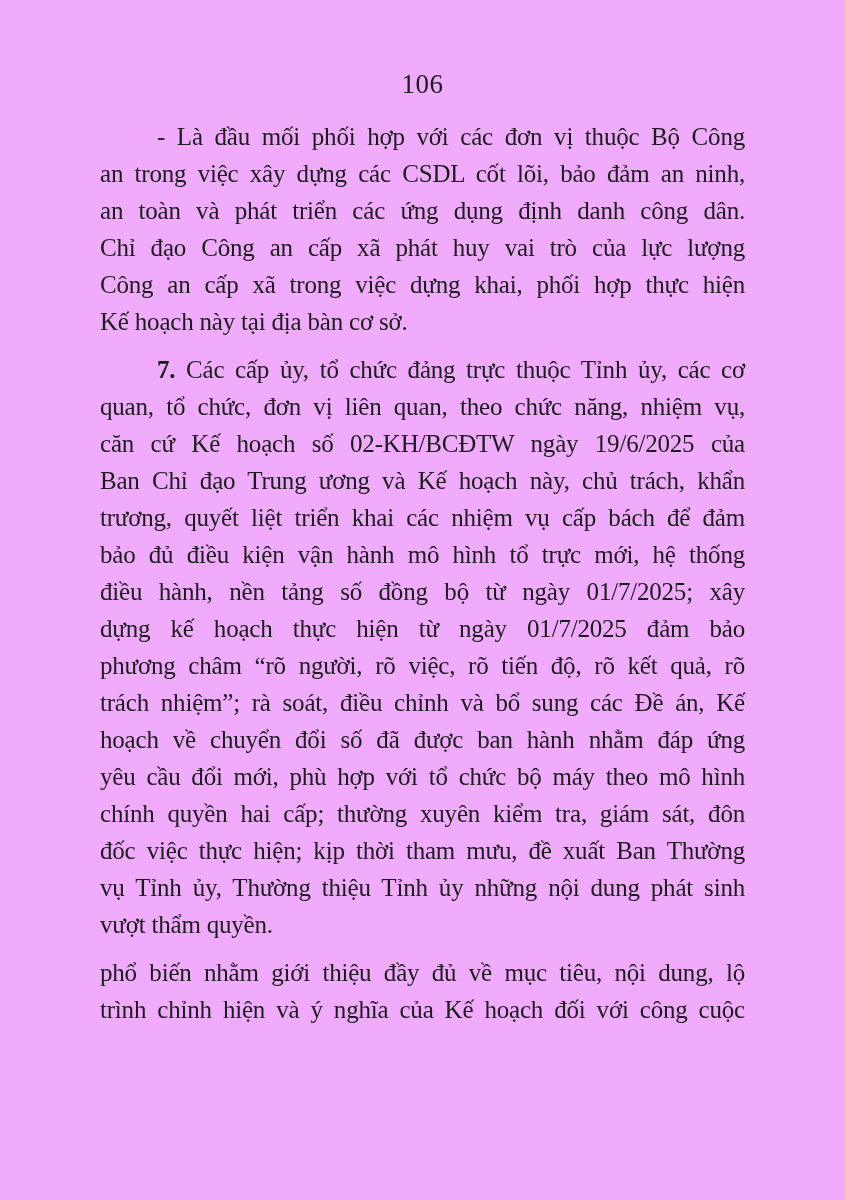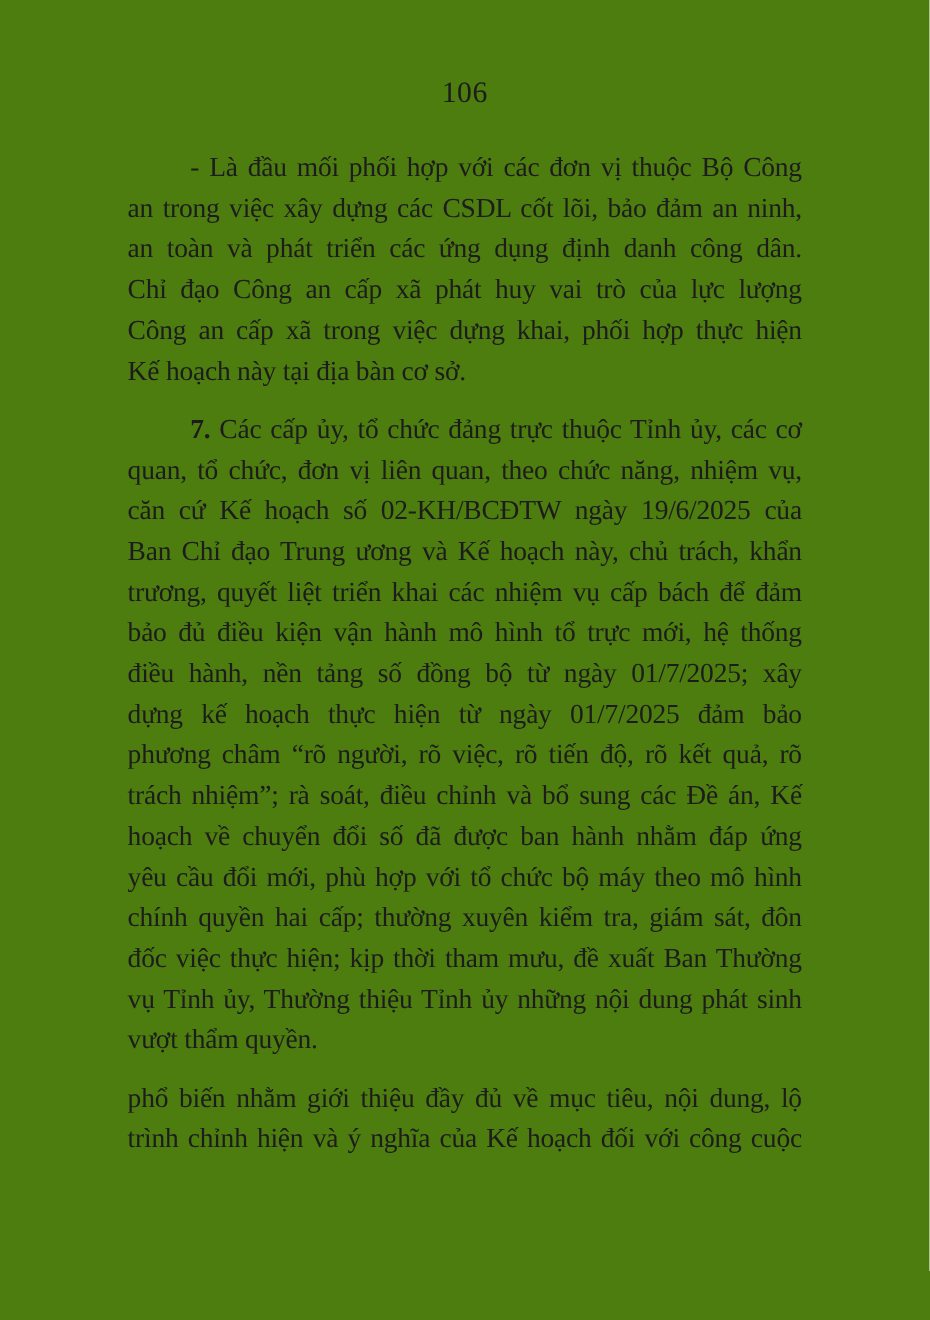--- a/index.html
+++ b/index.html
@@ -4,21 +4,21 @@
 <style>
   html, body {
     margin: 0;
     padding: 0;
     background: #ffffff;
   }
   .page {
     position: relative;
     width: 845px;
     height: 1200px;
-    background: #4d7c0f;
+    background: #f0abfc;
     color: #1c1c1c;
     font-family: "Liberation Serif", "DejaVu Serif", serif;
     overflow: hidden;
   }
   .page-number {
     position: absolute;
     top: 66px;
     left: 0;
     right: 0;
     text-align: center;
@@ -26,21 +26,21 @@
     line-height: 37px;
     letter-spacing: 0.5px;
   }
   .content {
     position: absolute;
     left: 100px;
     top: 118px;
     width: 645px;
   }
   .paragraph {
-    margin: 16px;
+    margin: 0;
   }
   .paragraph + .paragraph {
     margin-top: 11px;
   }
   .line {
     font-size: 25px;
     line-height: 37px;
     letter-spacing: -0.2px;
     text-align: justify;
     text-align-last: justify;

